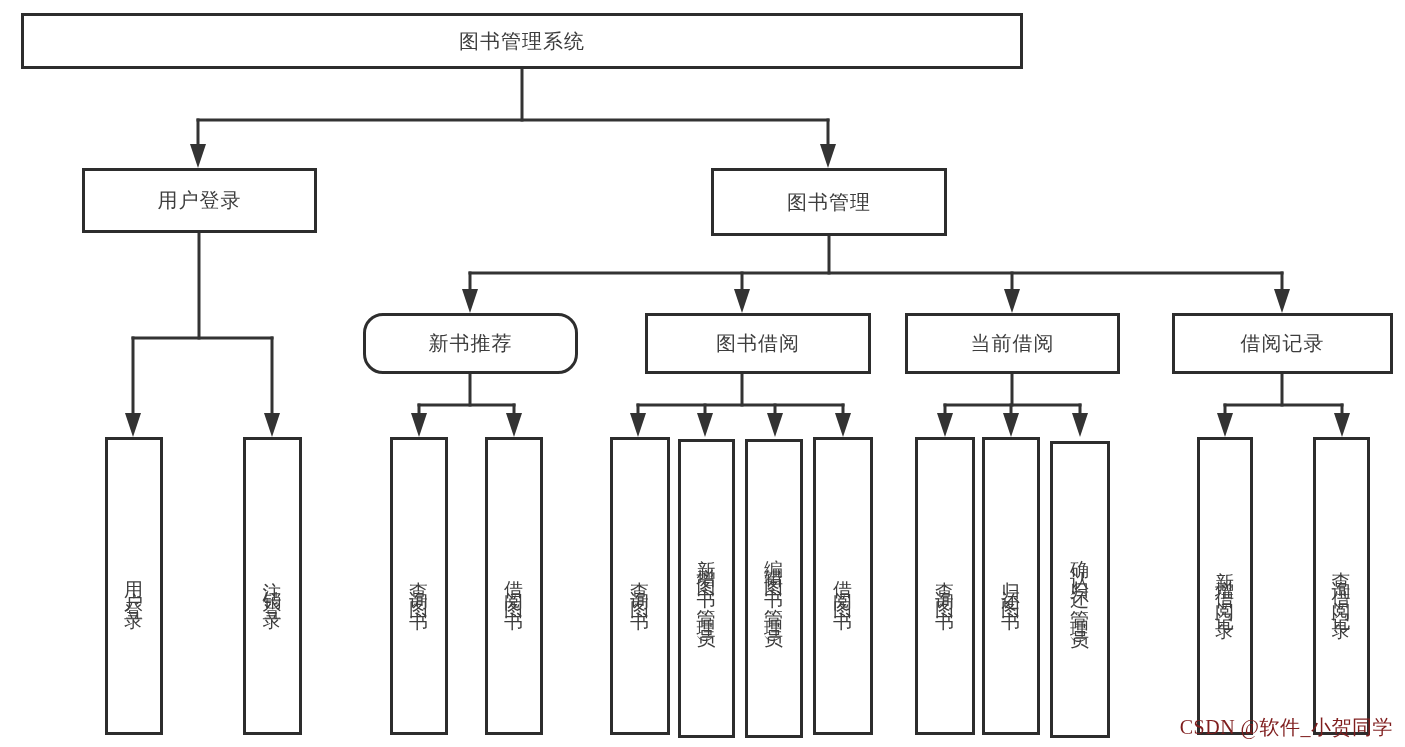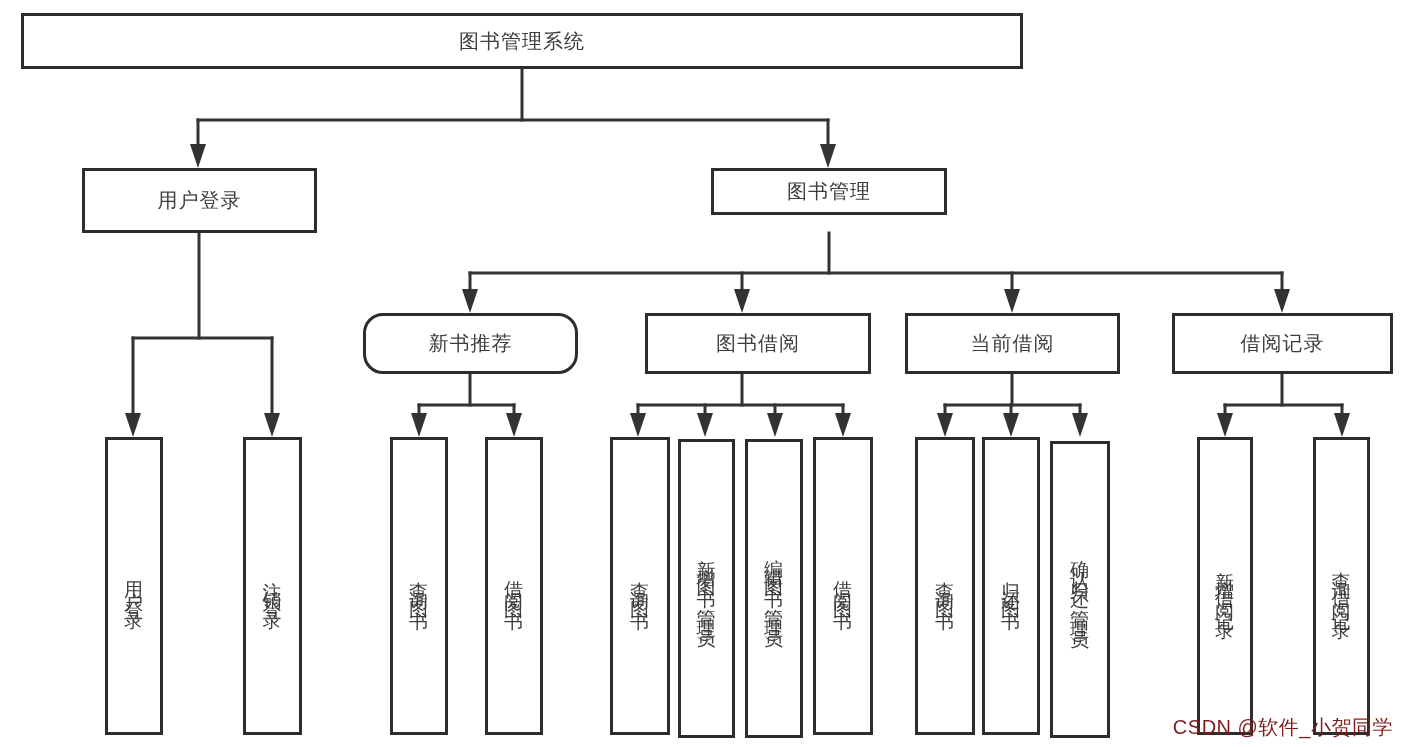--- a/index.html
+++ b/index.html
@@ -2,21 +2,21 @@
 <html><head>
 <meta charset="utf-8">
 <style>
   html, body { margin: 0; padding: 0; background: #ffffff; }
   .canvas {
     position: relative;
     width: 1405px;
     height: 747px;
     background: #ffffff;
     overflow: hidden;
-    font-family: Liberation Sans, sans-serif;
+    font-family: Liberation Serif, serif;
   }
   .connectors {
     position: absolute;
     left: 0; top: 0;
     z-index: 1;
   }
   .node {
     position: absolute;
     z-index: 2;
     background: #ffffff;
@@ -132,21 +132,21 @@
     </g>
   </svg>
 
   <div class="node h" style="left:21px; top:13px; width:1002px; height:56px;">
     <span>图书管理系统</span>
   </div>
 
   <div class="node h" style="left:82px; top:168px; width:235px; height:65px;">
     <span>用户登录</span>
   </div>
-  <div class="node h" style="left:711px; top:168px; width:236px; height:47px;">
+  <div class="node h" style="left:711px; top:168px; width:236px; height:68px;">
     <span>图书管理</span>
   </div>
 
   <div class="node h" style="left:363px; top:313px; width:215px; height:61px;border-radius:20px;">
     <span>新书推荐</span>
   </div>
   <div class="node h" style="left:635px; top:313px; width:226px; height:61px;margin-left:10px;">
     <span>图书借阅</span>
   </div>
   <div class="node h" style="left:905px; top:313px; width:215px; height:61px;">

